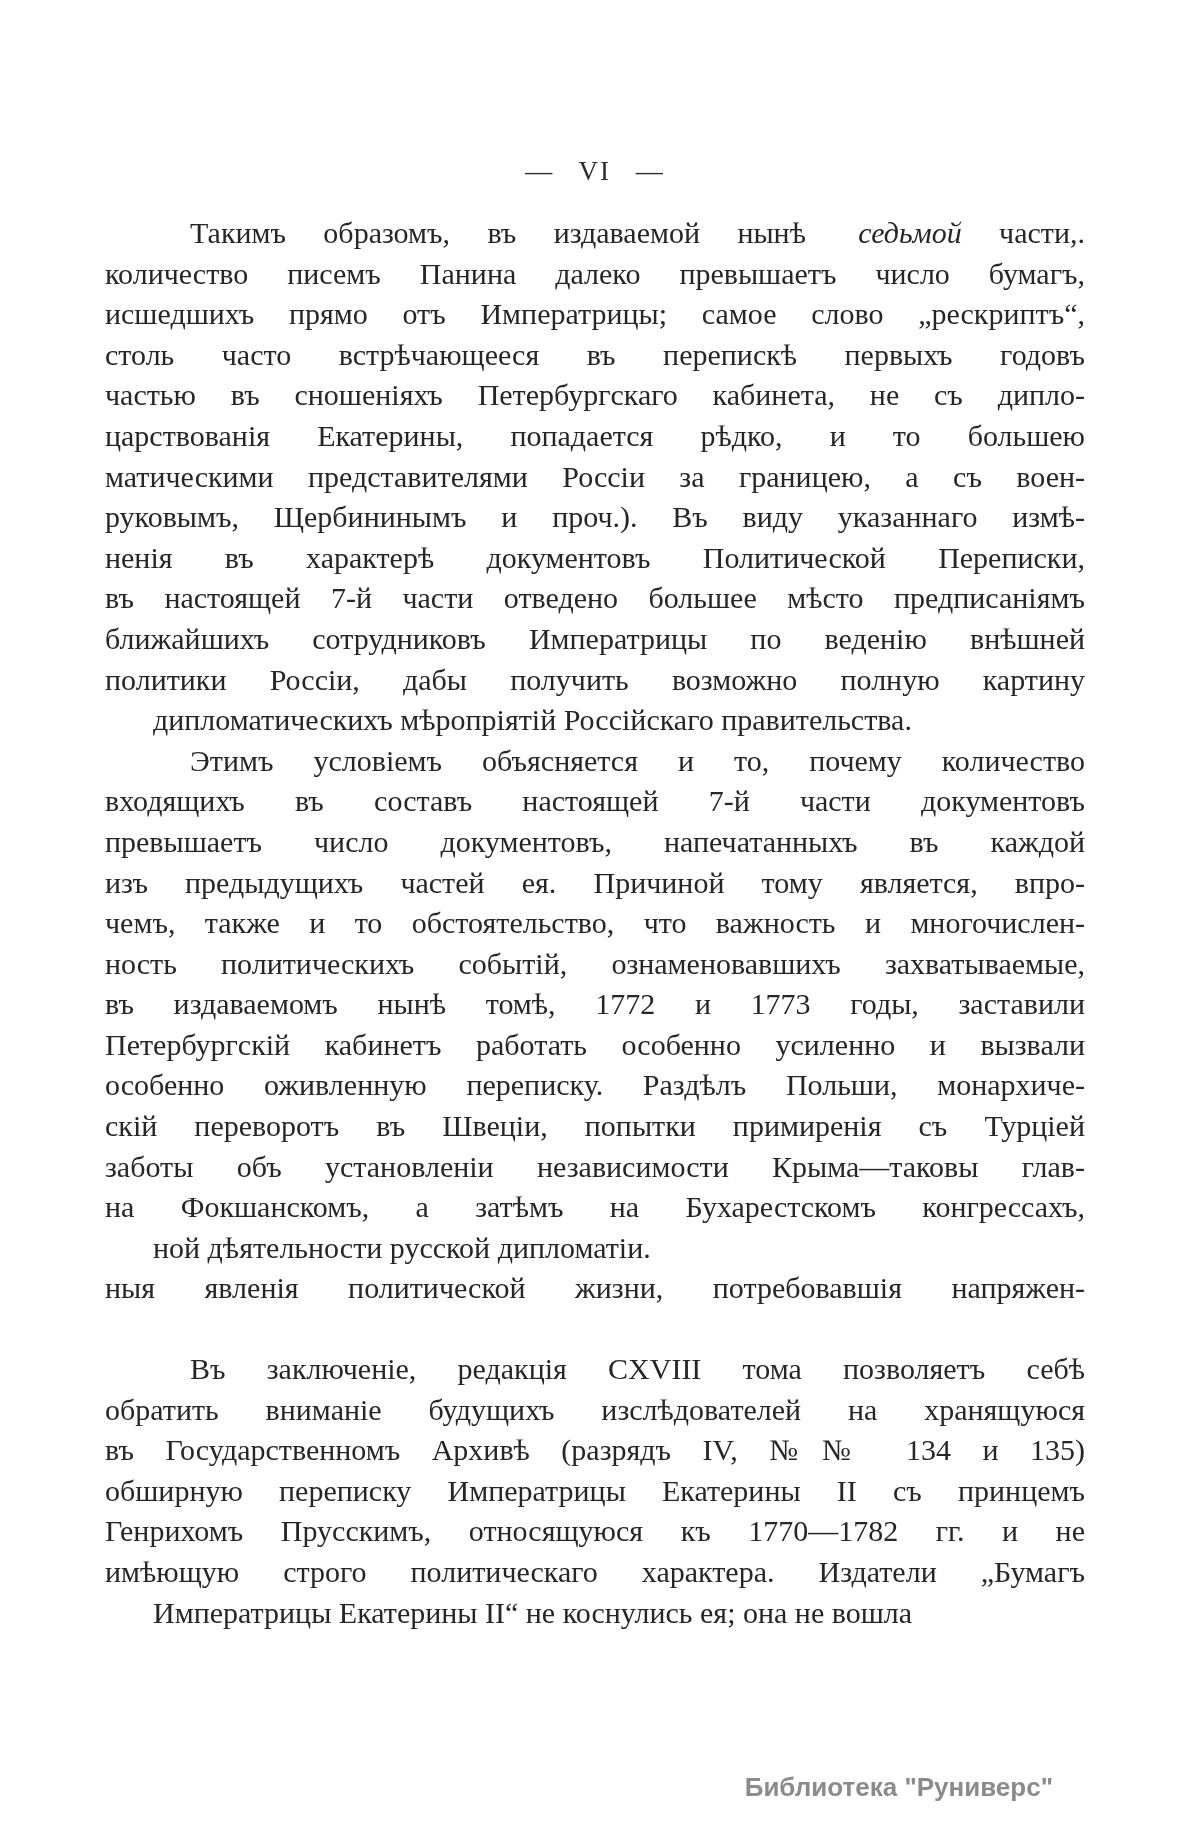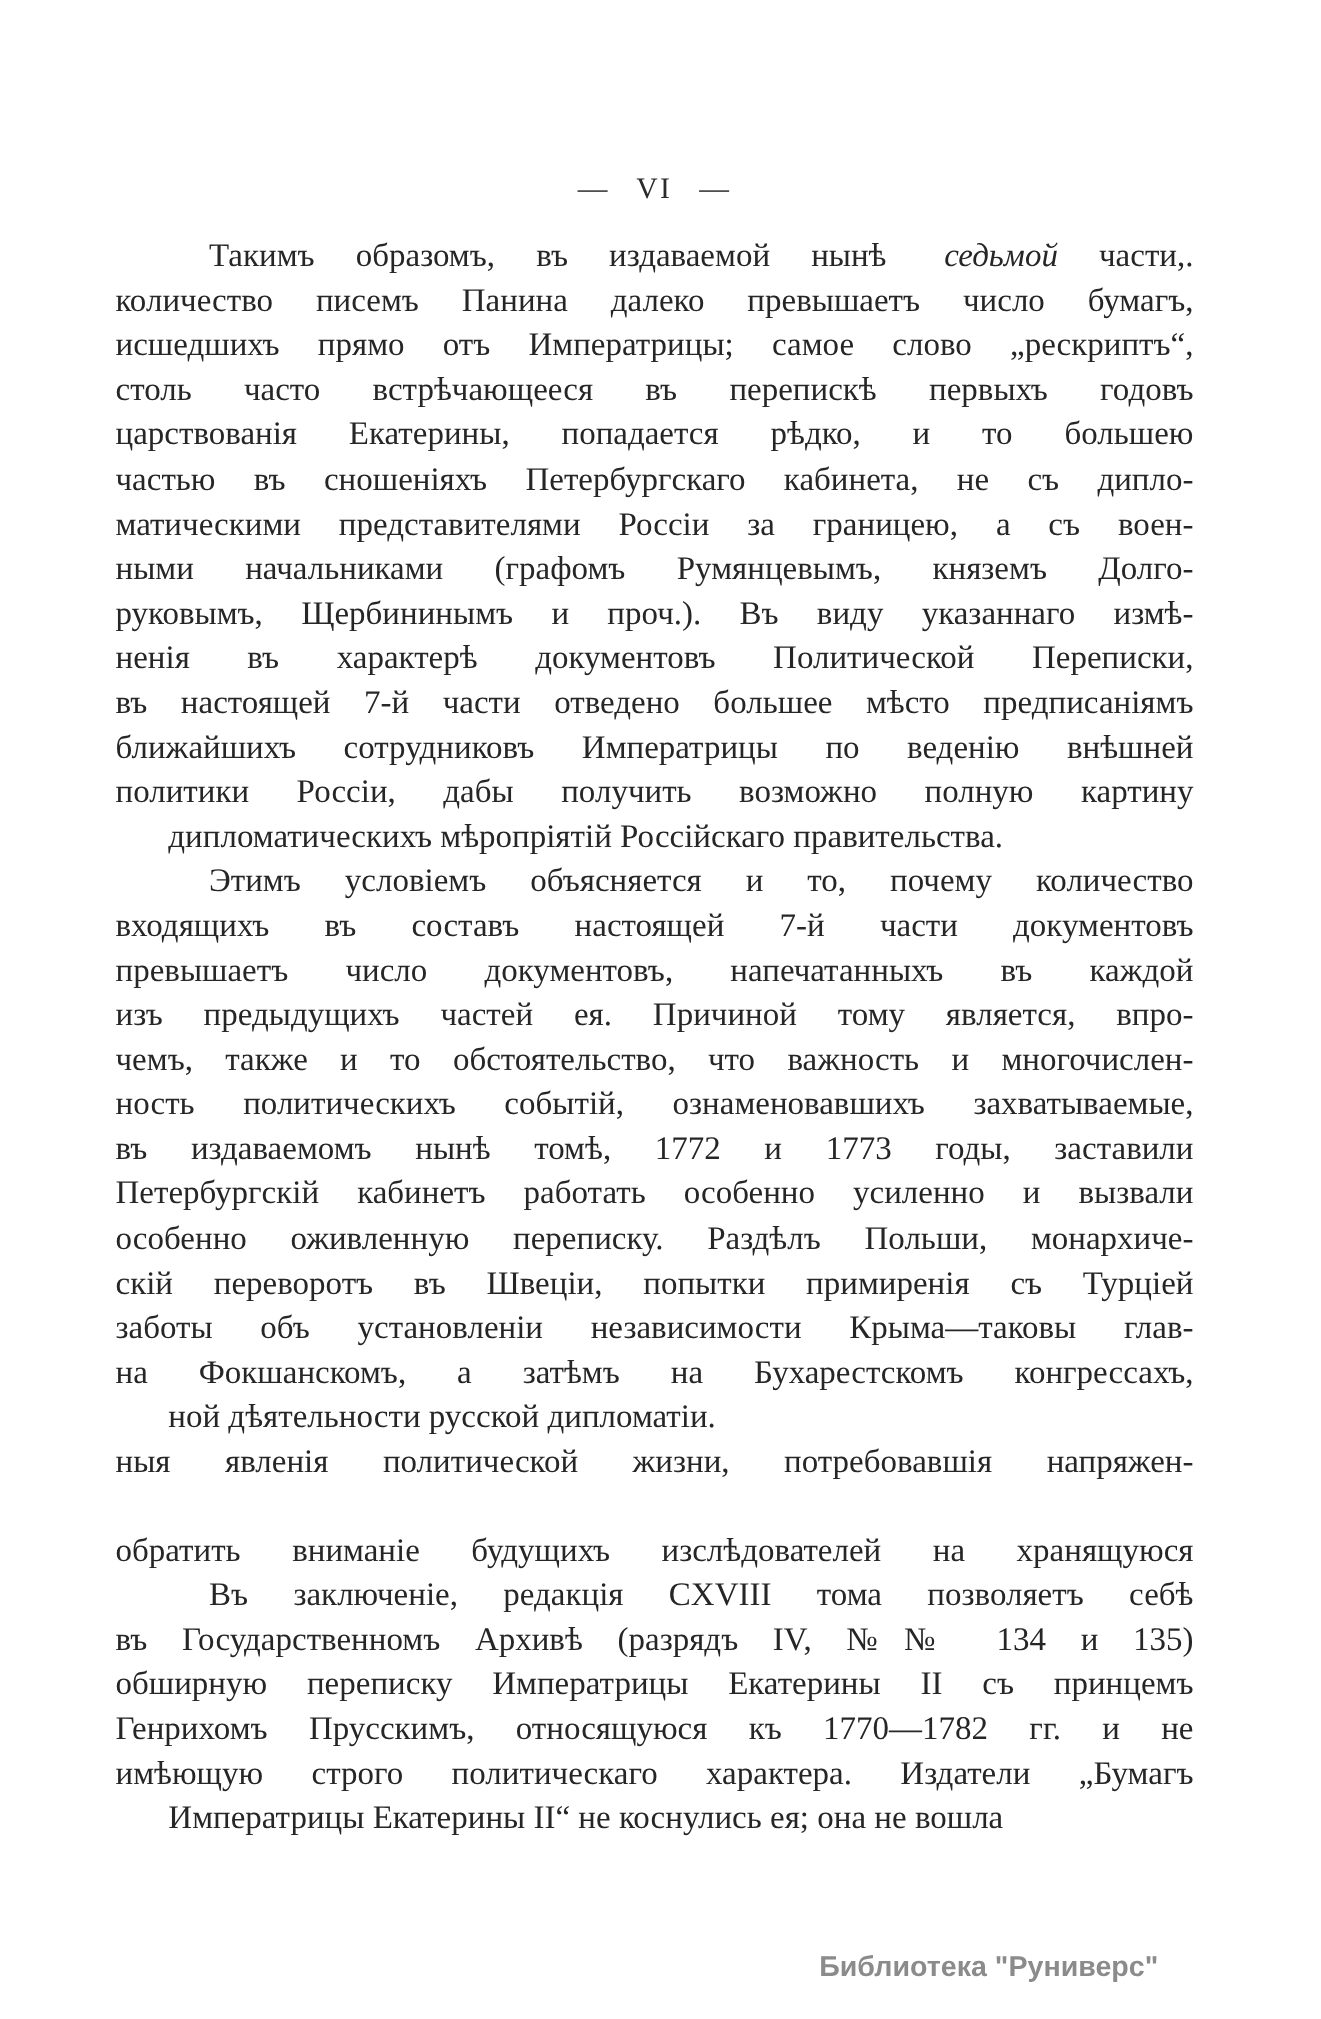--- a/index.html
+++ b/index.html
@@ -59,24 +59,23 @@
 
 <div class="page">
   <div class="header">— VI —</div>
 
   <div class="text-block">
     <div class="paragraph">
         <div class="line first"><span>Такимъ образомъ, въ издаваемой нынѣ </span><span class="it">седьмой</span><span> части,.</span></div>
         <div class="line">количество писемъ Панина далеко превышаетъ число бумагъ,</div>
         <div class="line">исшедшихъ прямо отъ Императрицы; самое слово „рескриптъ“,</div>
         <div class="line">столь часто встрѣчающееся въ перепискѣ первыхъ годовъ</div>
+        <div class="line">частью въ сношеніяхъ Петербургскаго кабинета, не съ дипло-</div>
         <div class="line">царствованія Екатерины, попадается рѣдко, и то большею</div>
-        <div class="line">частью въ сношеніяхъ Петербургскаго кабинета, не съ дипло-</div>
         <div class="line">матическими представителями Россіи за границею, а съ воен-</div>
-        <div class="line">ными начальниками (графомъ Румянцевымъ, княземъ Долго-</div>
         <div class="line">руковымъ, Щербининымъ и проч.). Въ виду указаннаго измѣ-</div>
         <div class="line">ненія въ характерѣ документовъ Политической Переписки,</div>
         <div class="line">въ настоящей 7-й части отведено большее мѣсто предписаніямъ</div>
         <div class="line">ближайшихъ сотрудниковъ Императрицы по веденію внѣшней</div>
         <div class="line">политики Россіи, дабы получить возможно полную картину</div>
         <div class="line last">дипломатическихъ мѣропріятій Россійскаго правительства.</div>
       </div>
     <div class="paragraph">
         <div class="line first">Этимъ условіемъ объясняется и то, почему количество</div>
         <div class="line">входящихъ въ составъ настоящей 7-й части документовъ</div>
@@ -87,22 +86,22 @@
         <div class="line">въ издаваемомъ нынѣ томѣ, 1772 и 1773 годы, заставили</div>
         <div class="line">Петербургскій кабинетъ работать особенно усиленно и вызвали</div>
         <div class="line">особенно оживленную переписку. Раздѣлъ Польши, монархиче-</div>
         <div class="line">скій переворотъ въ Швеціи, попытки примиренія съ Турціей</div>
         <div class="line">заботы объ установленіи независимости Крыма—таковы глав-</div>
         <div class="line">на Фокшанскомъ, а затѣмъ на Бухарестскомъ конгрессахъ,</div>
         <div class="line last">ной дѣятельности русской дипломатіи.</div>
         <div class="line">ныя явленія политической жизни, потребовавшія напряжен-</div>
       </div>
     <div class="paragraph gap">
+        <div class="line first">Въ заключеніе, редакція CXVIII тома позволяетъ себѣ</div>
         <div class="line">обратить вниманіе будущихъ изслѣдователей на хранящуюся</div>
-        <div class="line first">Въ заключеніе, редакція CXVIII тома позволяетъ себѣ</div>
         <div class="line">въ Государственномъ Архивѣ (разрядъ IV, №№ 134 и 135)</div>
         <div class="line">обширную переписку Императрицы Екатерины II съ принцемъ</div>
         <div class="line">Генрихомъ Прусскимъ, относящуюся къ 1770—1782 гг. и не</div>
         <div class="line">имѣющую строго политическаго характера. Издатели „Бумагъ</div>
         <div class="line last">Императрицы Екатерины II“ не коснулись ея; она не вошла</div>
       </div>
   </div>
 
   <div class="watermark">Библиотека "Руниверс"</div>
 </div>

